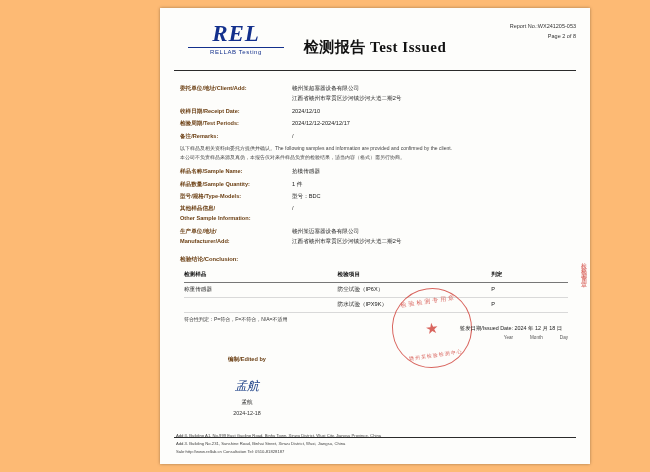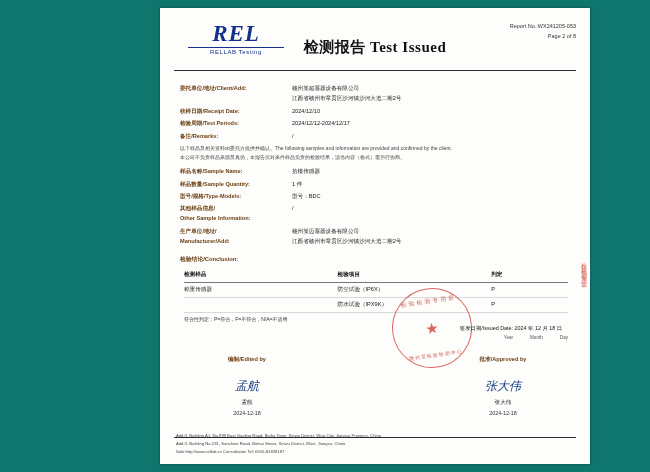--- a/index.html
+++ b/index.html
@@ -5,21 +5,21 @@
   html, body {
     margin: 0;
     padding: 0;
     background: #c9c9c9;
     font-family: "Liberation Sans", sans-serif;
   }
   #page {
     position: relative;
     width: 650px;
     height: 472px;
-    background: #0f766e;
+    background: #fdba74;
     overflow: hidden;
   }
   .sheet {
     position: absolute;
     left: 160px;
     top: 8px;
     width: 430px;
     height: 456px;
     background: #fdfdfb;
     box-shadow: 0 0 3px rgba(0,0,0,0.35);
@@ -370,26 +370,20 @@
       </div>
     </div>
 
     <div class="signs">
       <div class="sign">
         <div class="role">编制/Edited by</div>
         <div class="hand">孟航</div>
         <div class="nm">孟航</div>
         <div class="dt">2024-12-18</div>
       </div>
-      <div class="sign">
-        <div class="role">批准/Approved by</div>
-        <div class="hand">张大伟</div>
-        <div class="nm">张大伟</div>
-        <div class="dt">2024-12-18</div>
-      </div>
     </div>
 
     <div class="footer-rule"></div>
     <div class="footer">
       <div class="l1">Add:3. Building A1, No.999 East Guoling Road, Binhu Town, Xinwu District, Wuxi City, Jiangsu Province, China</div>
       <div class="l1">Add.3. Building No.231, Sunshine Road, Binhai Street, Xinwu District, Wuxi, Jiangsu, China</div>
       <div class="l1">Sale:http://www.rellab.cn          Consultation Tel: 0510-81828187</div>
     </div>
 
   </div>

